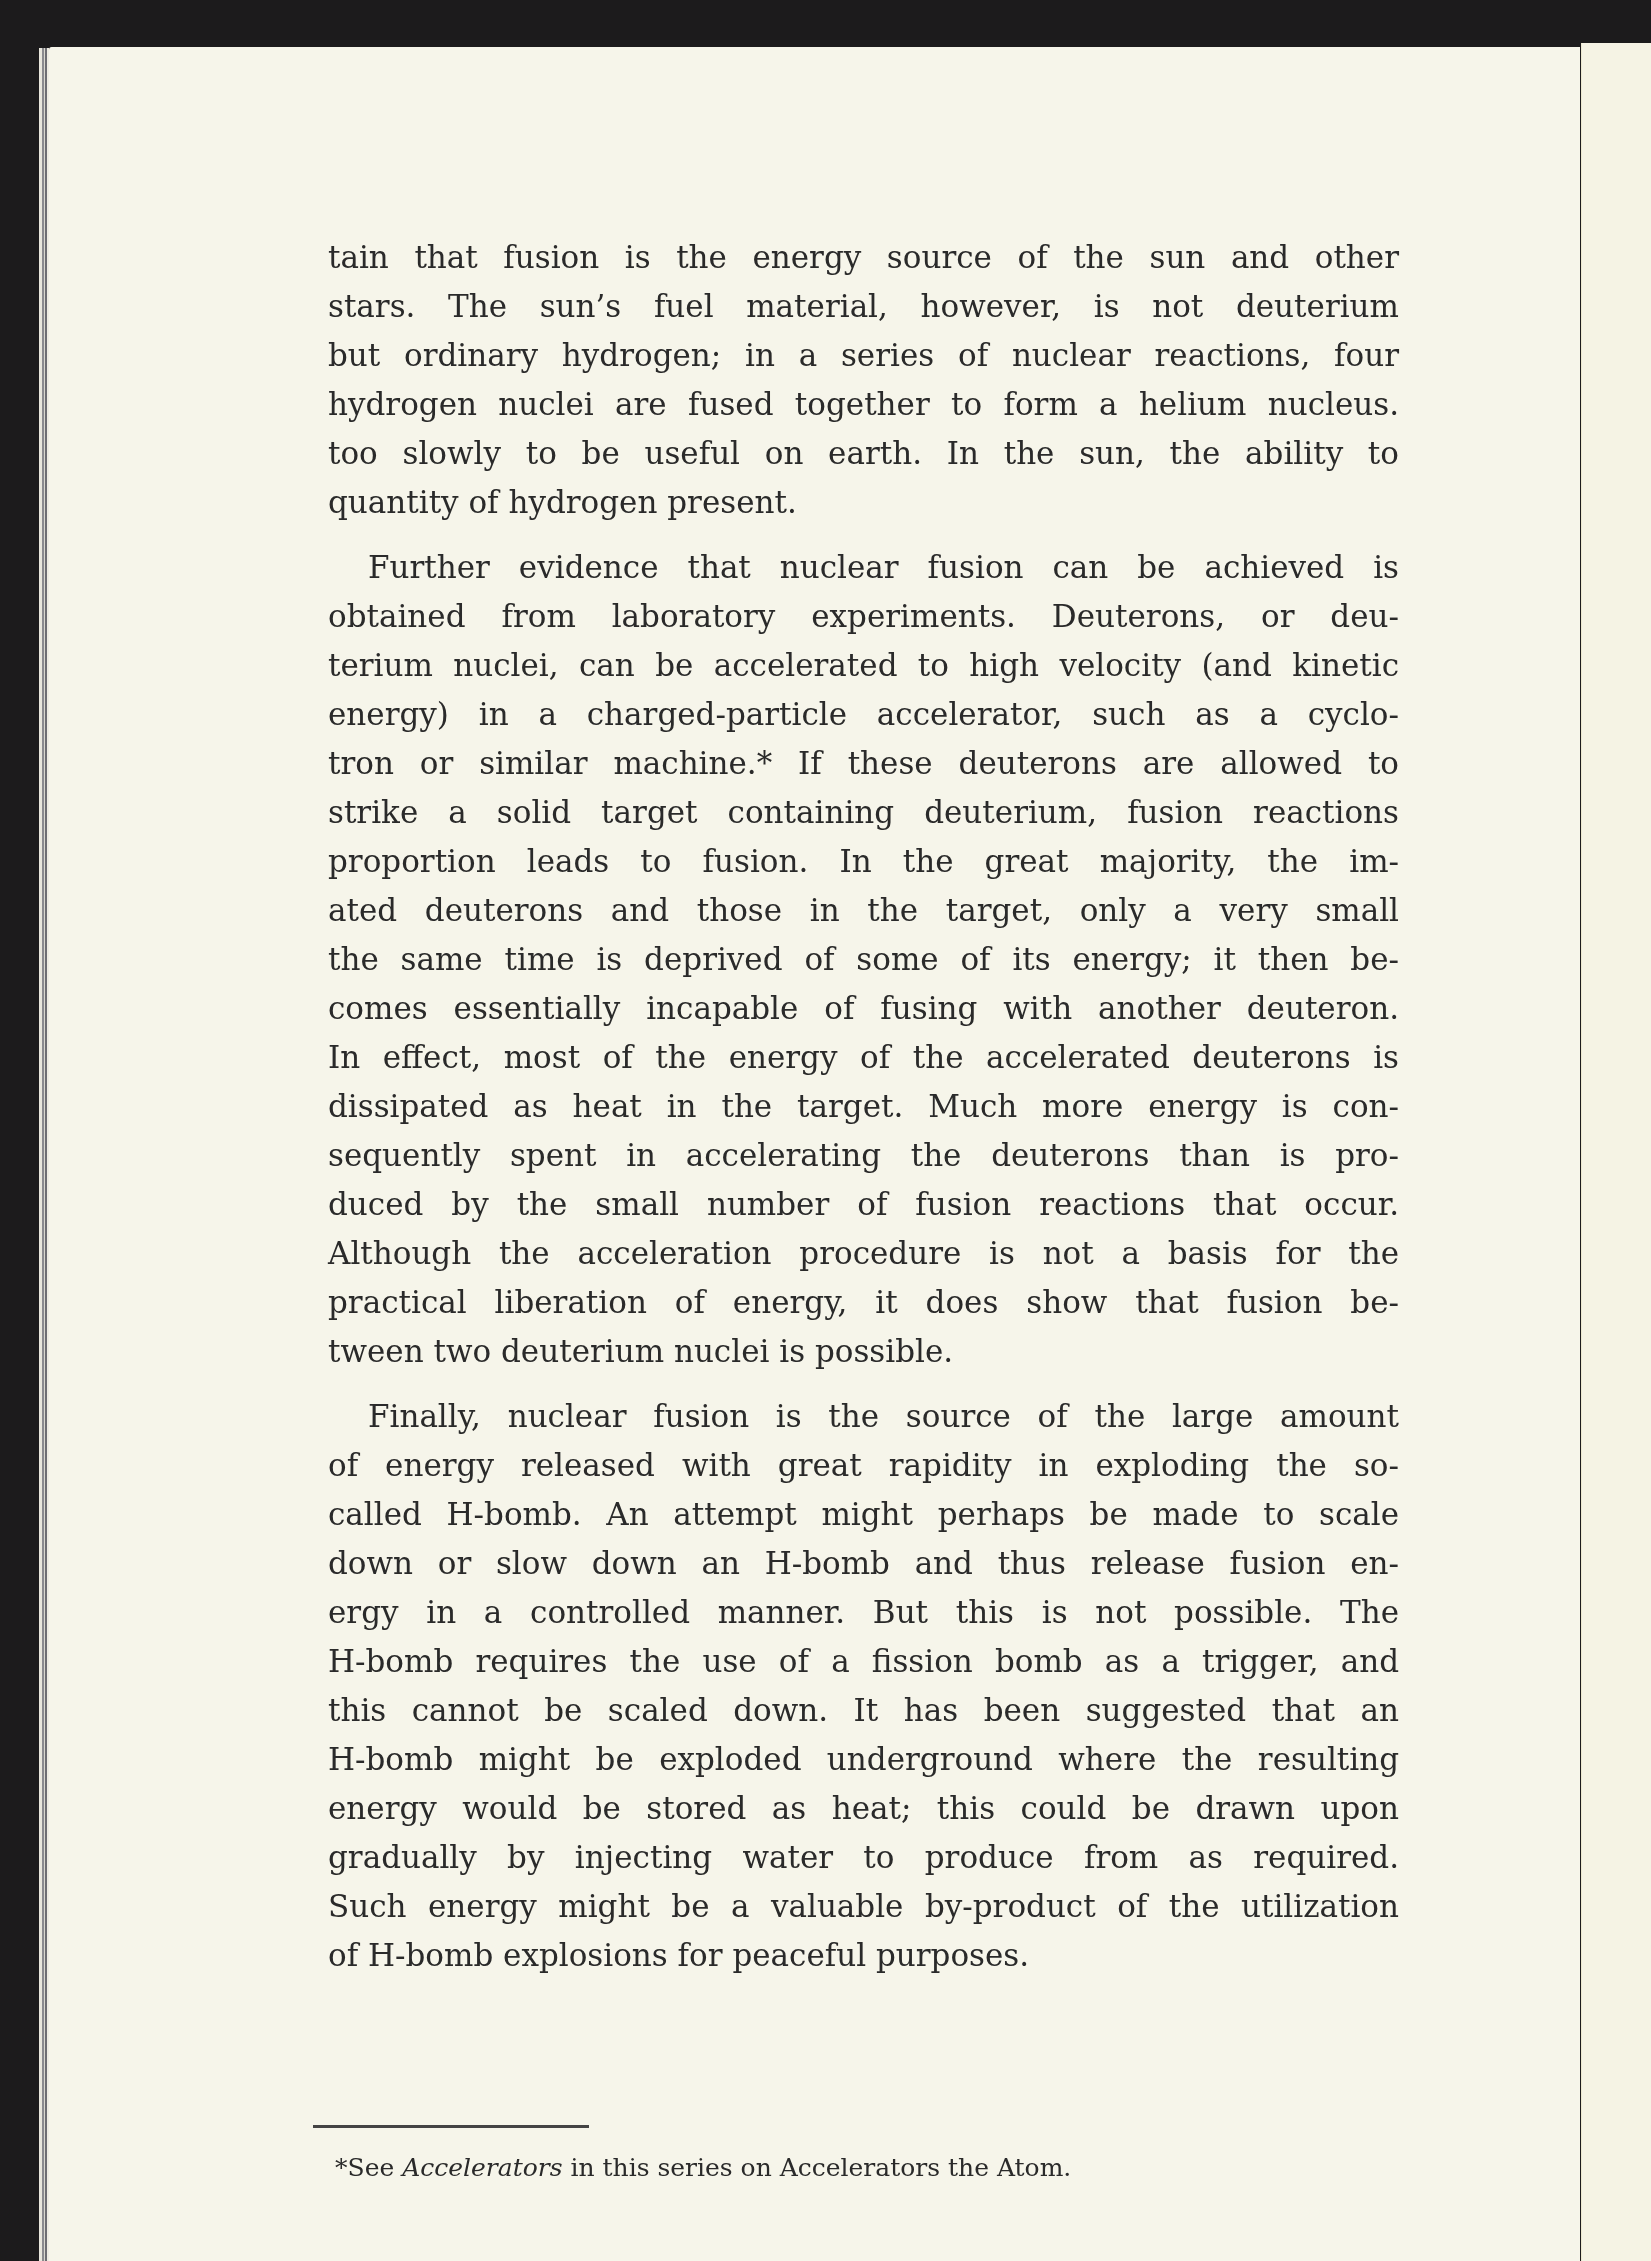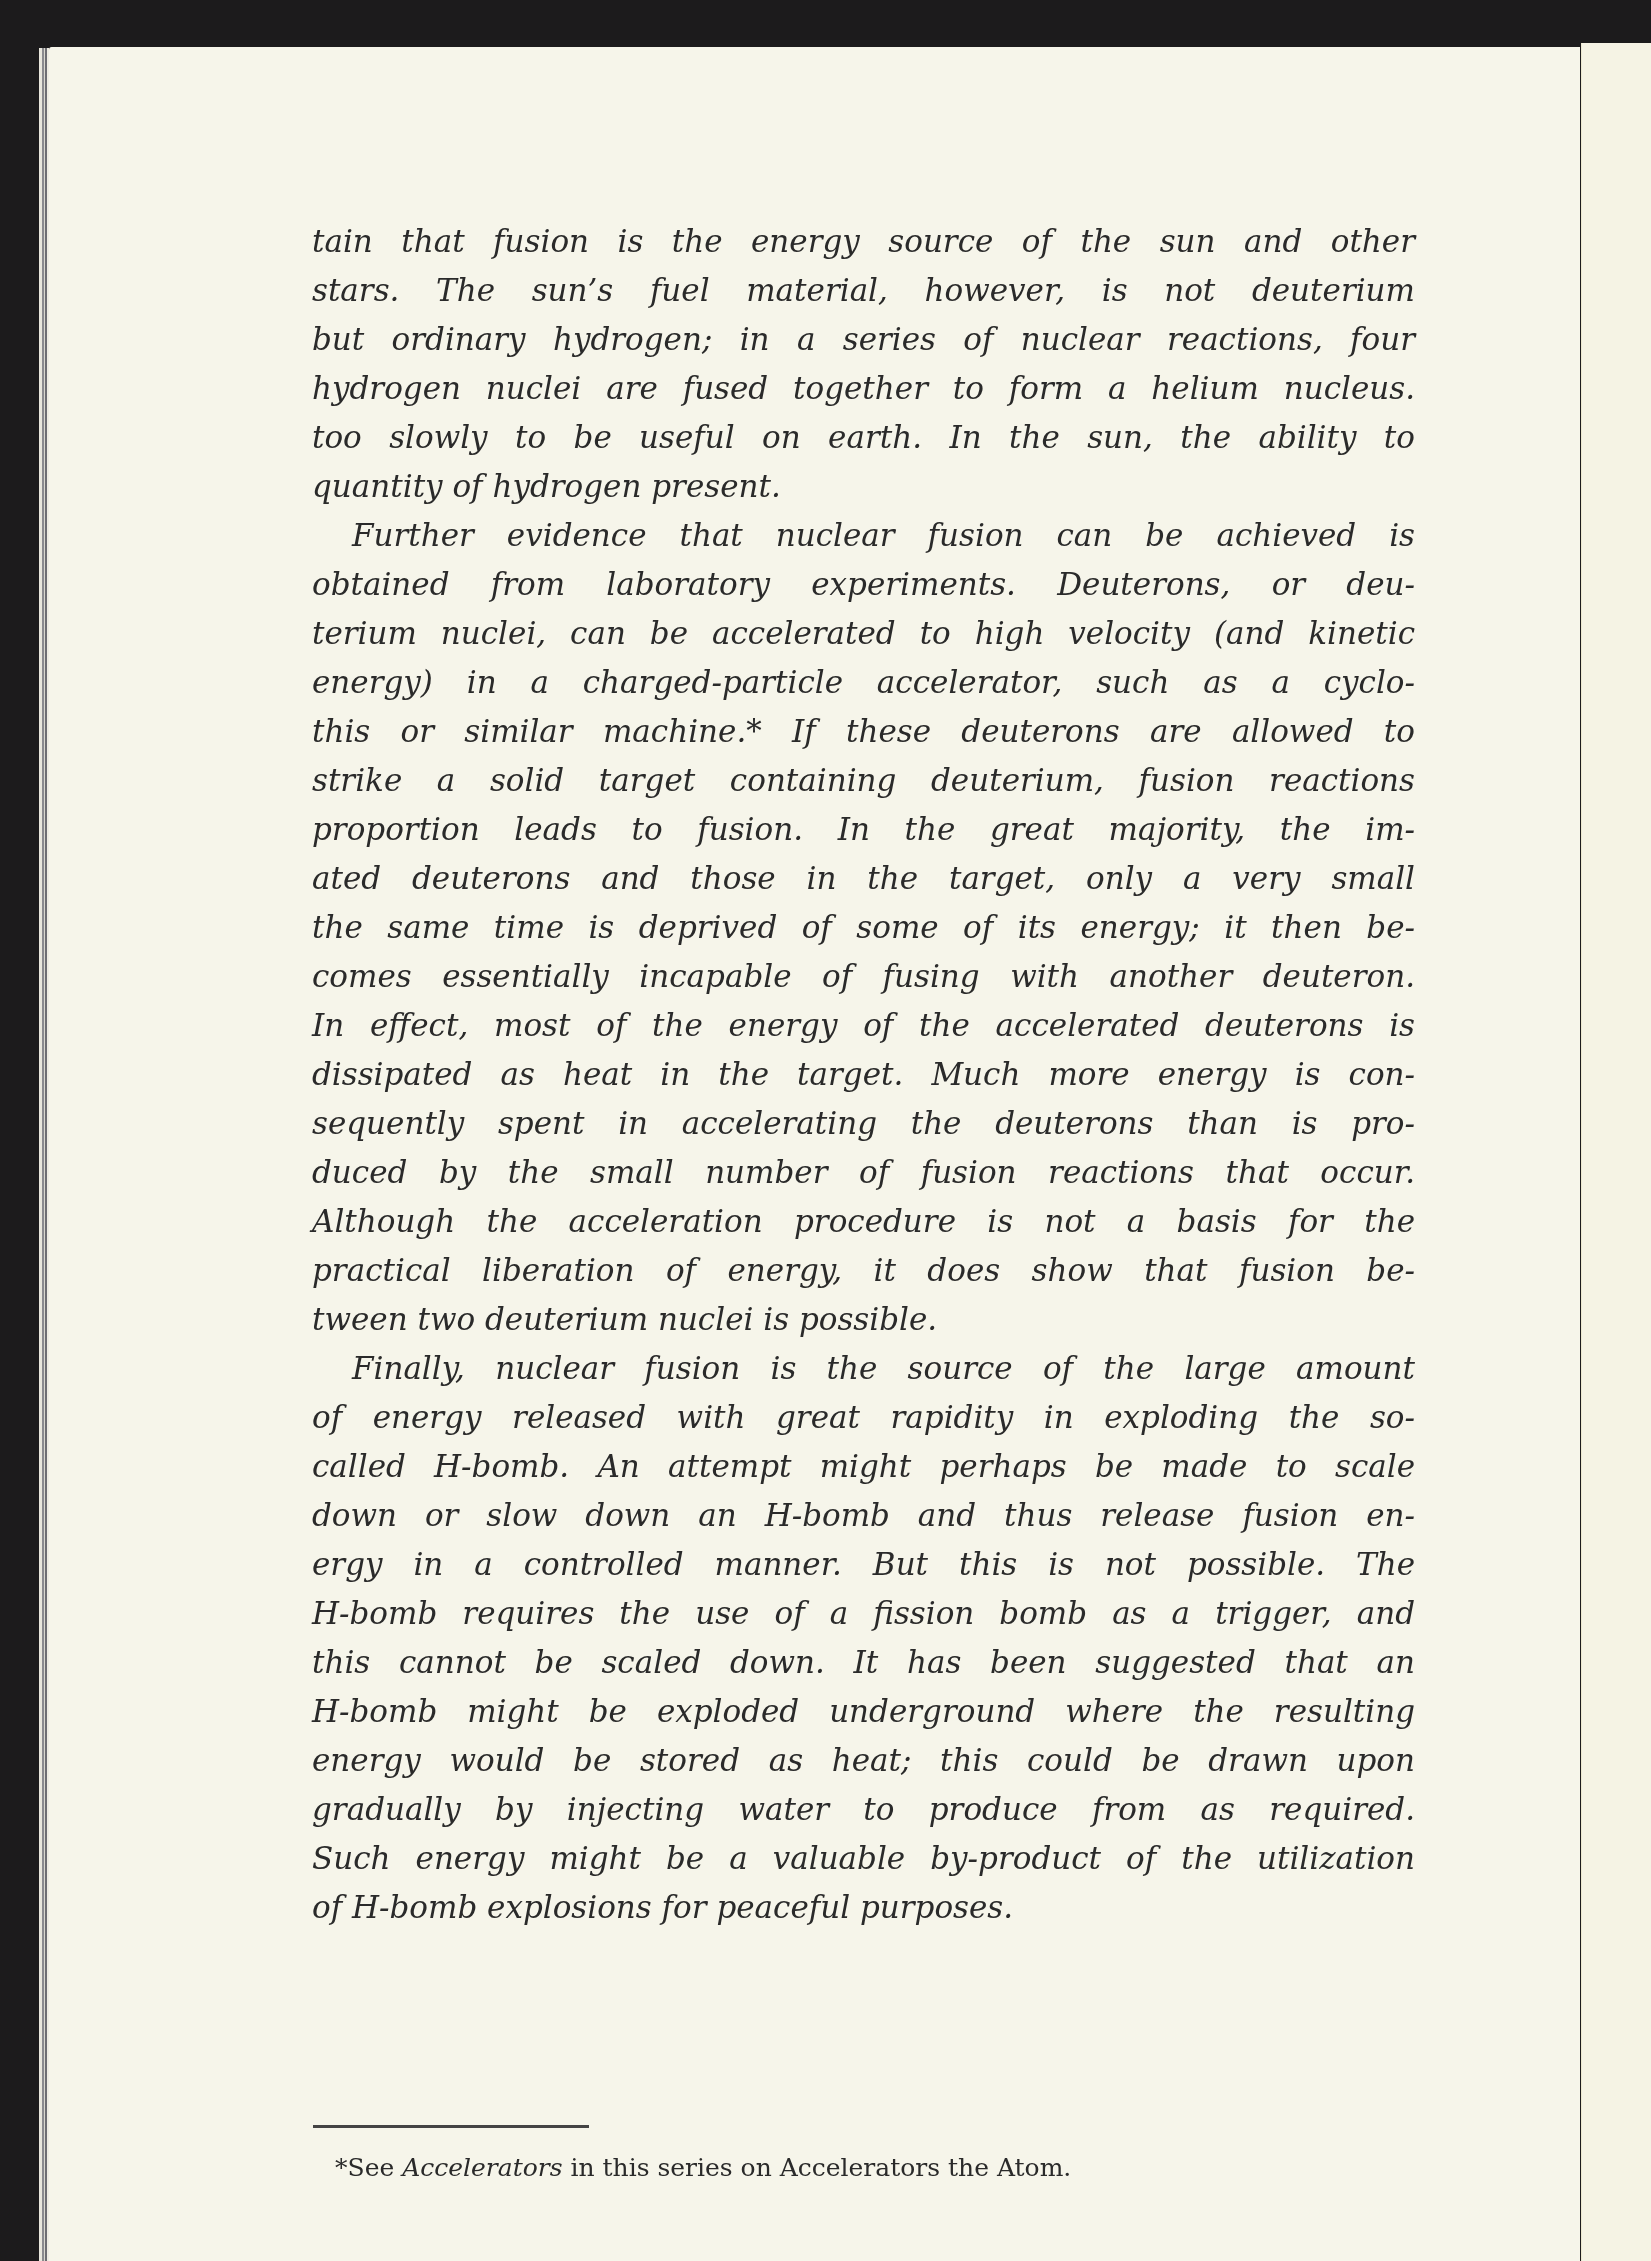--- a/index.html
+++ b/index.html
@@ -22,21 +22,21 @@
     position: absolute; left: 1581px; top: 43px; width: 71px; height: 2352px;
     background: #f5f3e4;
     border-left: 1.4px solid #ece8cf;
   }
   .text-block {
     position: absolute; left: 312px; top: 217px; width: 1103px;
     color: #2a2a2a;
     font-size: 31px;
     line-height: 49px;
   }
-  .para { margin: 0; text-align: justify; text-align-last: left; font-style: italic; }
+  .para { margin: 16px; text-align: justify; text-align-last: left; }
   .line { display: block; text-align: justify; text-align-last: justify; white-space: nowrap; }
   .line.last { text-align-last: left; }
   .rule {
     position: absolute; left: 313px; top: 2125px; width: 276px; height: 2.7px; background: #444;
   }
   .footnote {
     position: absolute; left: 335px; top: 2150px; width: 1085px;
     color: #2a2a2a; font-size: 25px; line-height: 36px; white-space: nowrap;
   }
   .footnote em { font-style: italic; }
@@ -55,21 +55,21 @@
     <span class="line">but ordinary hydrogen; in a series of nuclear reactions, four</span>
     <span class="line">hydrogen nuclei are fused together to form a helium nucleus.</span>
     <span class="line">too slowly to be useful on earth. In the sun, the ability to</span>
     <span class="line last">quantity of hydrogen present.</span>
   </div>
   <div class="para">
     <span class="line" style="padding-left:40px">Further evidence that nuclear fusion can be achieved is</span>
     <span class="line">obtained from laboratory experiments. Deuterons, or deu-</span>
     <span class="line">terium nuclei, can be accelerated to high velocity (and kinetic</span>
     <span class="line">energy) in a charged-particle accelerator, such as a cyclo-</span>
-    <span class="line">this or similar machine.* If these deuterons are allowed to</span>
+    <span class="line">tron or similar machine.* If these deuterons are allowed to</span>
     <span class="line">strike a solid target containing deuterium, fusion reactions</span>
     <span class="line">proportion leads to fusion. In the great majority, the im-</span>
     <span class="line">ated deuterons and those in the target, only a very small</span>
     <span class="line">the same time is deprived of some of its energy; it then be-</span>
     <span class="line">comes essentially incapable of fusing with another deuteron.</span>
     <span class="line">In effect, most of the energy of the accelerated deuterons is</span>
     <span class="line">dissipated as heat in the target. Much more energy is con-</span>
     <span class="line">sequently spent in accelerating the deuterons than is pro-</span>
     <span class="line">duced by the small number of fusion reactions that occur.</span>
     <span class="line">Although the acceleration procedure is not a basis for the</span>

